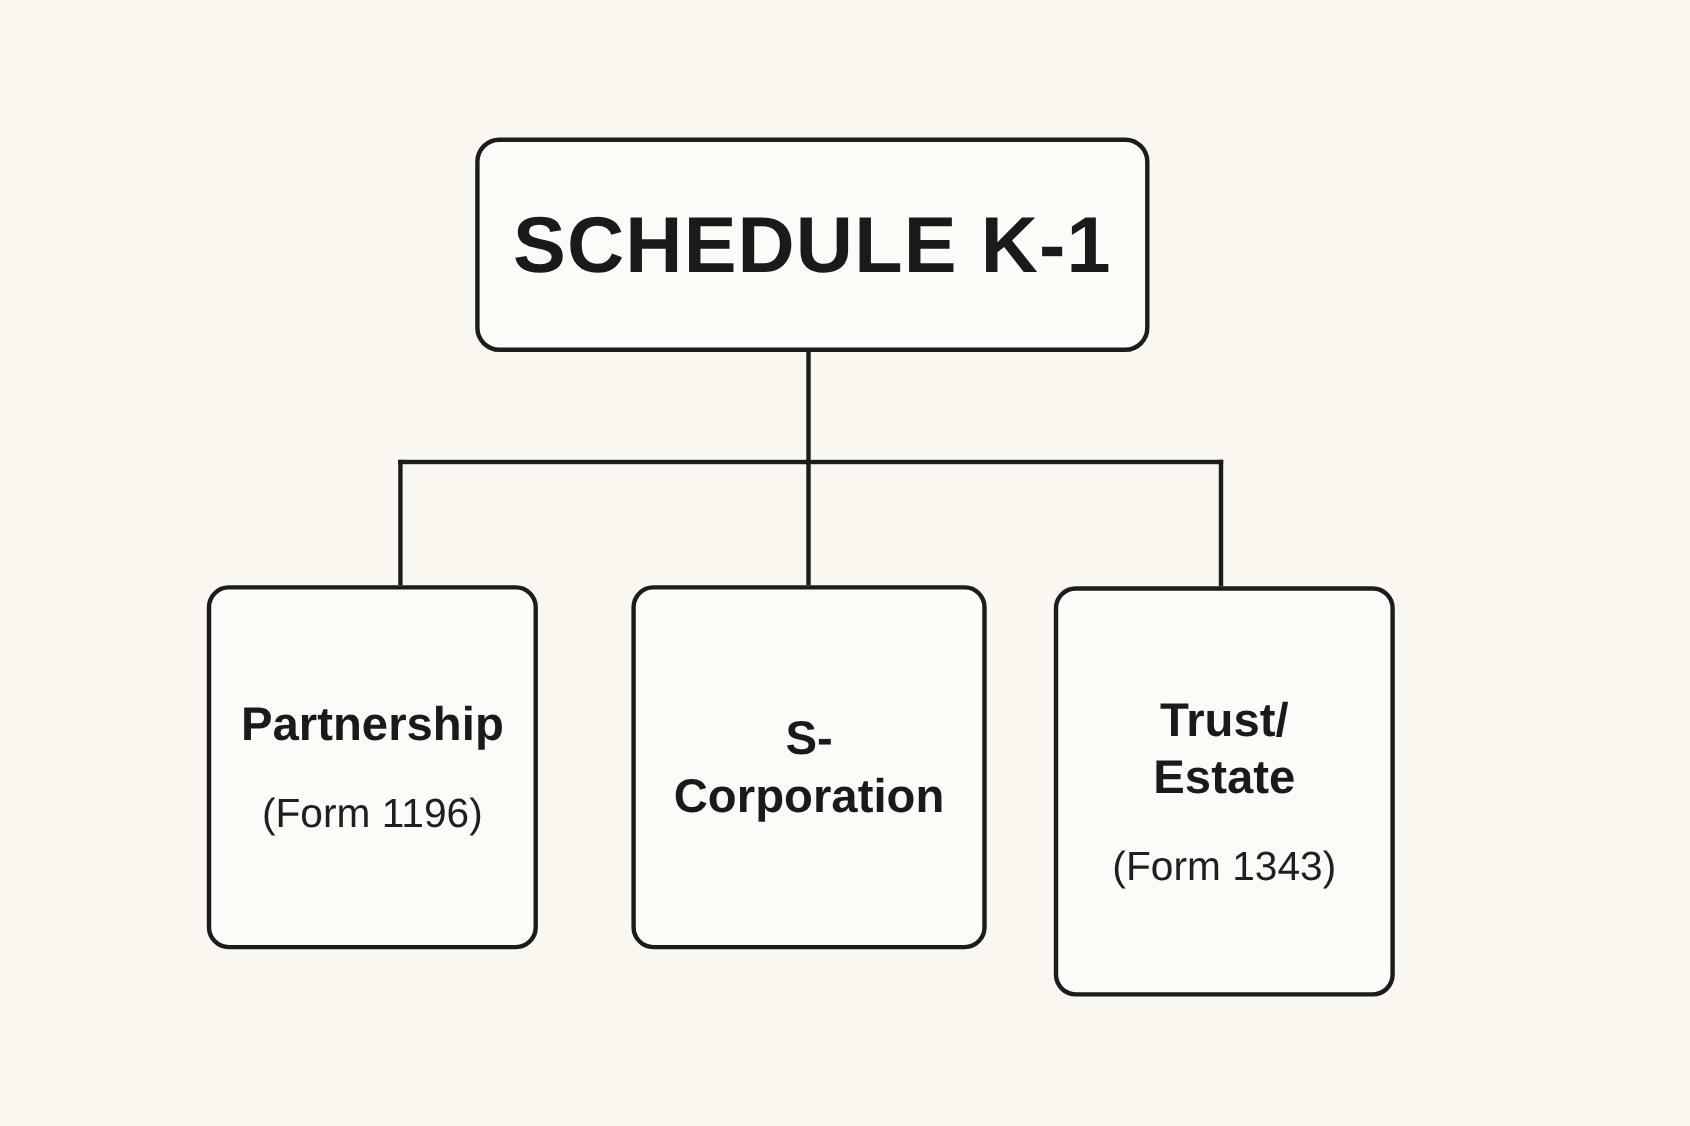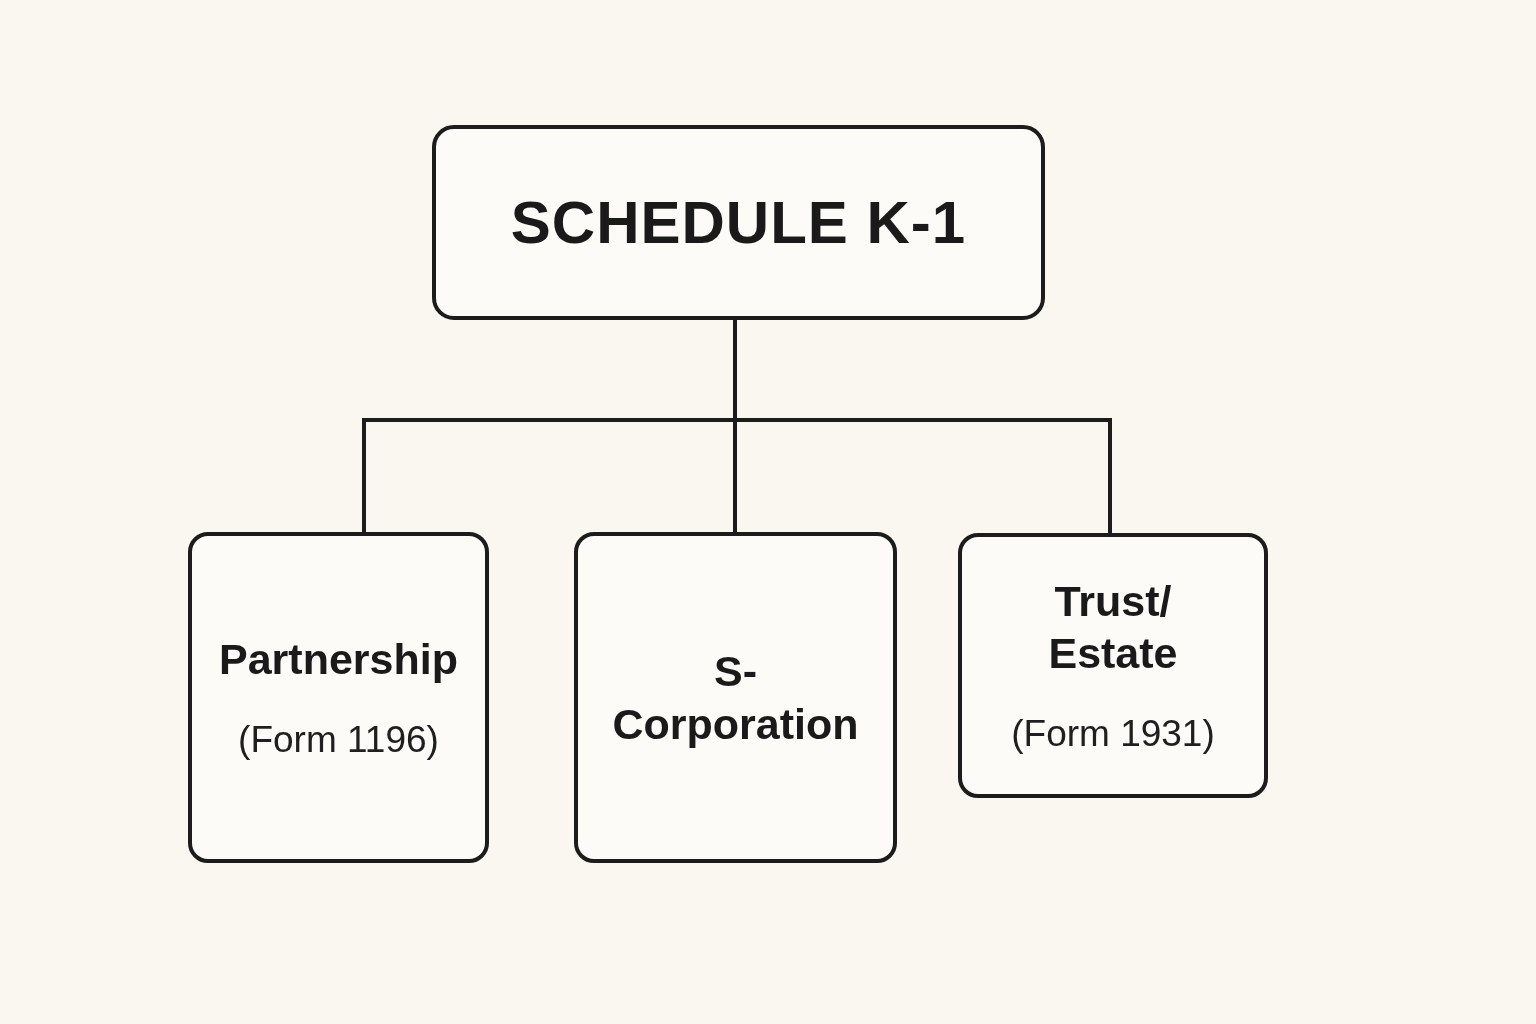--- a/index.html
+++ b/index.html
@@ -28,34 +28,34 @@
     text-align: center;
   }
   .node.root {
     left: 432px;
     top: 125px;
     width: 613px;
     height: 195px;
     border-radius: 22px;
   }
   .root-title {
-    font-size: 60px;
+    font-size: 72px;
     font-weight: 700;
     letter-spacing: 1px;
     color: #1a1a1a;
     white-space: nowrap;
   }
   .node.child {
     border-radius: 20px;
     gap: 32px;
     padding: 10px 14px;
   }
   .node.child-0 { left: 188px; top: 532px; width: 301px; height: 331px; }
   .node.child-1 { left: 574px; top: 532px; width: 323px; height: 331px; }
-  .node.child-2 { left: 958px; top: 533px; width: 310px; height: 265px; }
+  .node.child-2 { left: 958px; top: 533px; width: 310px; height: 373px; }
   .child-title {
     font-size: 43px;
     font-weight: 700;
     line-height: 1.22;
     white-space: pre-line;
     color: #1a1a1a;
   }
   .child-subtitle {
     font-size: 37px;
     font-weight: 500;
@@ -92,16 +92,16 @@
   </div>
 
   <div class="node child child-1">
     <div class="child-title">S-
 Corporation</div>
   </div>
 
   <div class="node child child-2">
     <div class="child-title">Trust/
 Estate</div>
-    <div class="child-subtitle">(Form 1931)</div>
+    <div class="child-subtitle">(Form 1343)</div>
   </div>
 
 </div>
 
 </body></html>

